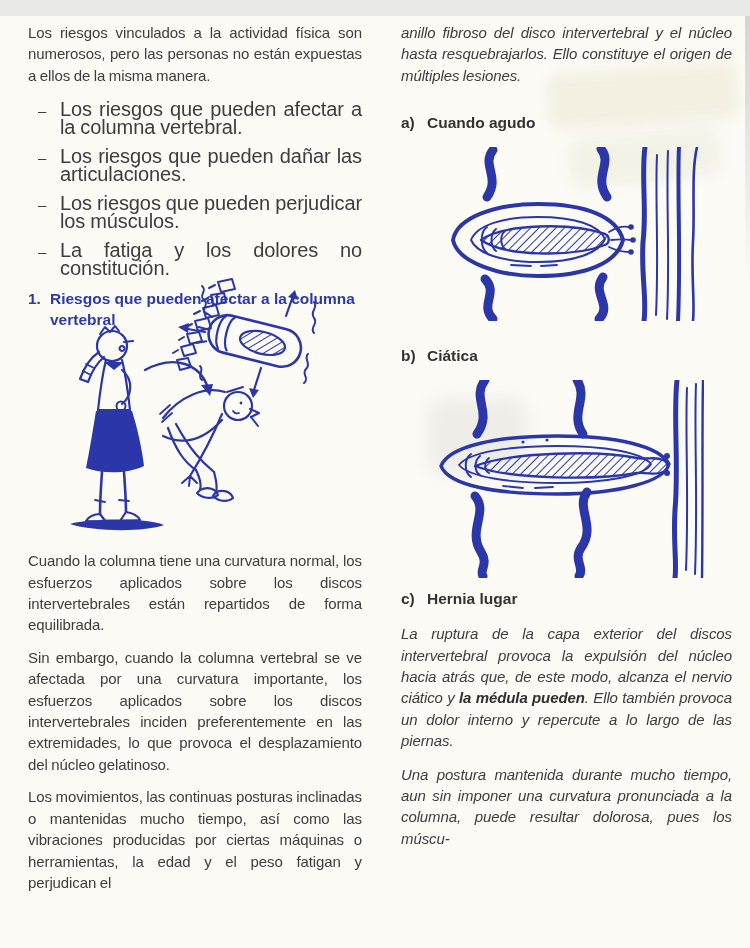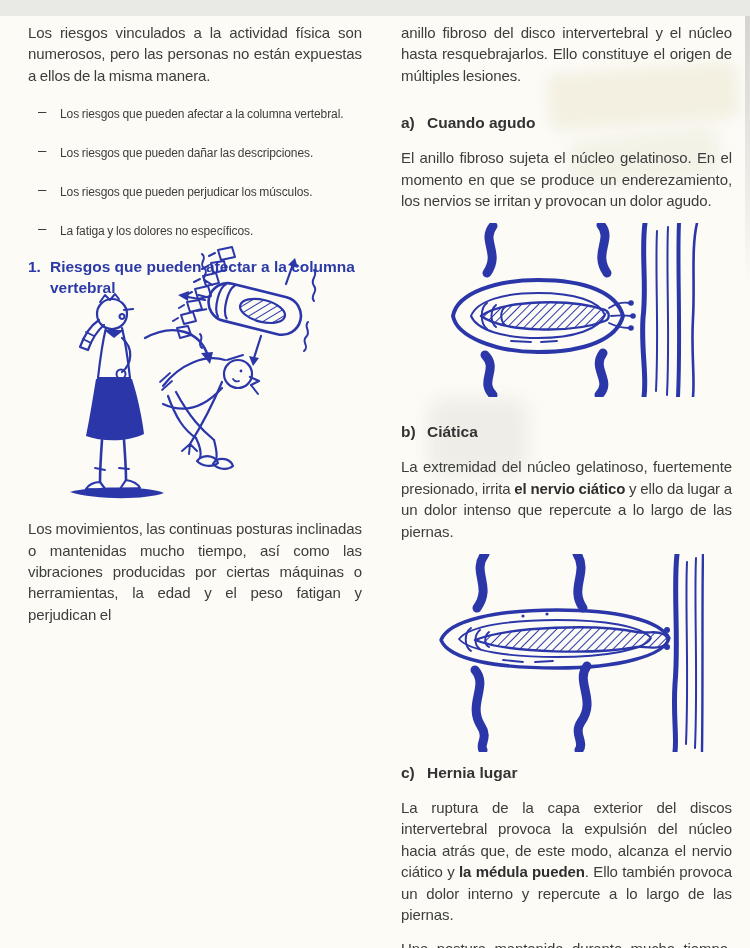--- a/index.html
+++ b/index.html
@@ -4,26 +4,26 @@
 <style>
   html,body{margin:0;padding:0;}
   body{background:#e9e9e6;}
   .page{position:relative;width:750px;height:948px;margin:16px auto;background:#fcfbf6;
         overflow:hidden;font-family:"Liberation Sans",sans-serif;color:#3d3d3d;}
   .col{position:absolute;top:6px;}
   .col-left{left:28px;width:334px;}
   .col-right{left:401px;width:331px;}
   .para{font-size:15px;line-height:21.4px;text-align:justify;margin:0 0 11px 0;
         letter-spacing:-0.1px;word-spacing:-0.5px;color:#3d3d3d;}
-  .col-right .para{margin-bottom:12px;}
+  .col-right .para{margin-bottom:12px;font-style:italic;}
   .para b{color:#2f2f2f;}
   .risk-list{margin:14px 0 0 0;}
   .li{display:flex;margin-bottom:11px;}
   .li .dash{flex:none;width:22px;margin-left:10px;font-size:15px;line-height:21.4px;}
-  .li .txt{flex:1;font-size:12px;line-height:28px;text-align:justify;
+  .li .txt{flex:1;font-size:20px;line-height:18px;text-align:justify;
            letter-spacing:-0.1px;word-spacing:-0.5px;}
   .h-blue{display:flex;margin:8px 0 0 0;color:#2c3aa8;font-weight:bold;
           font-size:15.5px;line-height:21px;}
   .h-blue .num{flex:none;width:22px;}
   .h-sub{display:flex;font-weight:bold;color:#333;font-size:15.5px;line-height:21px;
          margin:0 0 14px 0;}
   .h-sub .lbl{flex:none;width:26px;}
   .h-sub-a{margin-top:26px;}
   .h-sub-b{margin-top:24px;}
   .h-sub-c{margin-top:0;}
@@ -55,29 +55,29 @@
   <div class="col col-left">
     <p class="para">Los riesgos vinculados a la actividad física son numerosos, pero las personas no están expuestas a ellos de la misma manera.</p>
 
     <div class="risk-list">
       <div class="li">
         <span class="dash">–</span>
         <span class="txt">Los riesgos que pueden afectar a la columna vertebral.</span>
       </div>
       <div class="li">
         <span class="dash">–</span>
-        <span class="txt">Los riesgos que pueden dañar las descripciones.</span>
+        <span class="txt">Los riesgos que pueden dañar las articulaciones.</span>
       </div>
       <div class="li">
         <span class="dash">–</span>
         <span class="txt">Los riesgos que pueden perjudicar los músculos.</span>
       </div>
       <div class="li">
         <span class="dash">–</span>
-        <span class="txt">La fatiga y los dolores no específicos.</span>
+        <span class="txt">La fatiga y los dolores no constitución.</span>
       </div>
     </div>
 
     <div class="h-blue">
       <span class="num">1.</span>
       <span>Riesgos que pueden afectar a la columna vertebral</span>
     </div>
 
     <svg class="fig fig-a" width="300" height="270" viewBox="0 0 300 270">
       <defs>
@@ -168,31 +168,32 @@
           <path d="M118,150 C126,172 134,184 146,192"></path>
           <path d="M146,192 C150,200 152,206 150,212"></path>
           <path d="M150,212 C158,208 166,211 168,217 C162,222 152,220 147,215 z"></path>
           <path d="M126,146 C140,172 152,184 164,194"></path>
           <path d="M164,194 C166,202 168,208 166,214"></path>
           <path d="M166,214 C174,211 181,214 183,220 C177,225 168,223 163,218 z"></path>
         </g>
       </g>
     </svg>
 
+    <p class="para">Cuando la columna tiene una curvatura normal, los esfuerzos aplicados sobre los discos intervertebrales están repartidos de forma equilibrada.</p>
+    <p class="para">Sin embargo, cuando la columna vertebral se ve afectada por una curvatura importante, los esfuerzos aplicados sobre los discos intervertebrales inciden preferentemente en las extremidades, lo que provoca el desplazamiento del núcleo gelatinoso.</p>
     <p class="para">Los movimientos, las continuas posturas inclinadas o mantenidas mucho tiempo, así como las vibraciones producidas por ciertas máquinas o herramientas, la edad y el peso fatigan y perjudican el</p>
   </div>
 
   <div class="col col-right">
     <p class="para">anillo fibroso del disco intervertebral y el núcleo hasta resquebrajarlos. Ello constituye el origen de múltiples lesiones.</p>
 
     <div class="h-sub h-sub-a">
       <span class="lbl">a)</span>
       <span>Cuando agudo</span>
     </div>
-    <p class="para">El anillo fibroso sujeta el núcleo gelatinoso. En el momento en que se produce un enderezamiento, los nervios se irritan y provocan un dolor agudo.</p>
 
     <svg class="fig fig-b" width="265" height="174" viewBox="0 0 265 174">
       <defs>
         <pattern id="hatchB" width="6" height="6" patternUnits="userSpaceOnUse" patternTransform="rotate(45)">
           <line x1="0" y1="0" x2="0" y2="6" stroke="#2b37a9" stroke-width="2"></line>
         </pattern>
       </defs>
       <g stroke="#2b37a9" fill="none" stroke-linecap="round" stroke-linejoin="round">
         <g stroke-width="9">
           <path d="M52,3 C40,18 60,30 46,50"></path>
@@ -226,21 +227,20 @@
           <path d="M238,0 C236,40 240,110 237,174" stroke-width="4"></path>
           <path d="M256,0 C250,26 254,60 252,95 C250,130 254,154 252,174" stroke-width="2.6"></path>
         </g>
       </g>
     </svg>
 
     <div class="h-sub h-sub-b">
       <span class="lbl">b)</span>
       <span>Ciática</span>
     </div>
-    <p class="para"><span>La extremidad del núcleo gelatinoso, fuertemente presionado, irrita </span><b>el nervio ciático</b><span> y ello da lugar a un dolor intenso que repercute a lo largo de las piernas.</span></p>
 
     <svg class="fig fig-c" width="285" height="198" viewBox="0 0 285 198">
       <defs>
         <pattern id="hatchC" width="6" height="6" patternUnits="userSpaceOnUse" patternTransform="rotate(45)">
           <line x1="0" y1="0" x2="0" y2="6" stroke="#2b37a9" stroke-width="2"></line>
         </pattern>
       </defs>
       <g stroke="#2b37a9" fill="none" stroke-linecap="round" stroke-linejoin="round">
         <g stroke-width="9">
           <path d="M66,0 C52,18 74,32 58,54"></path>

